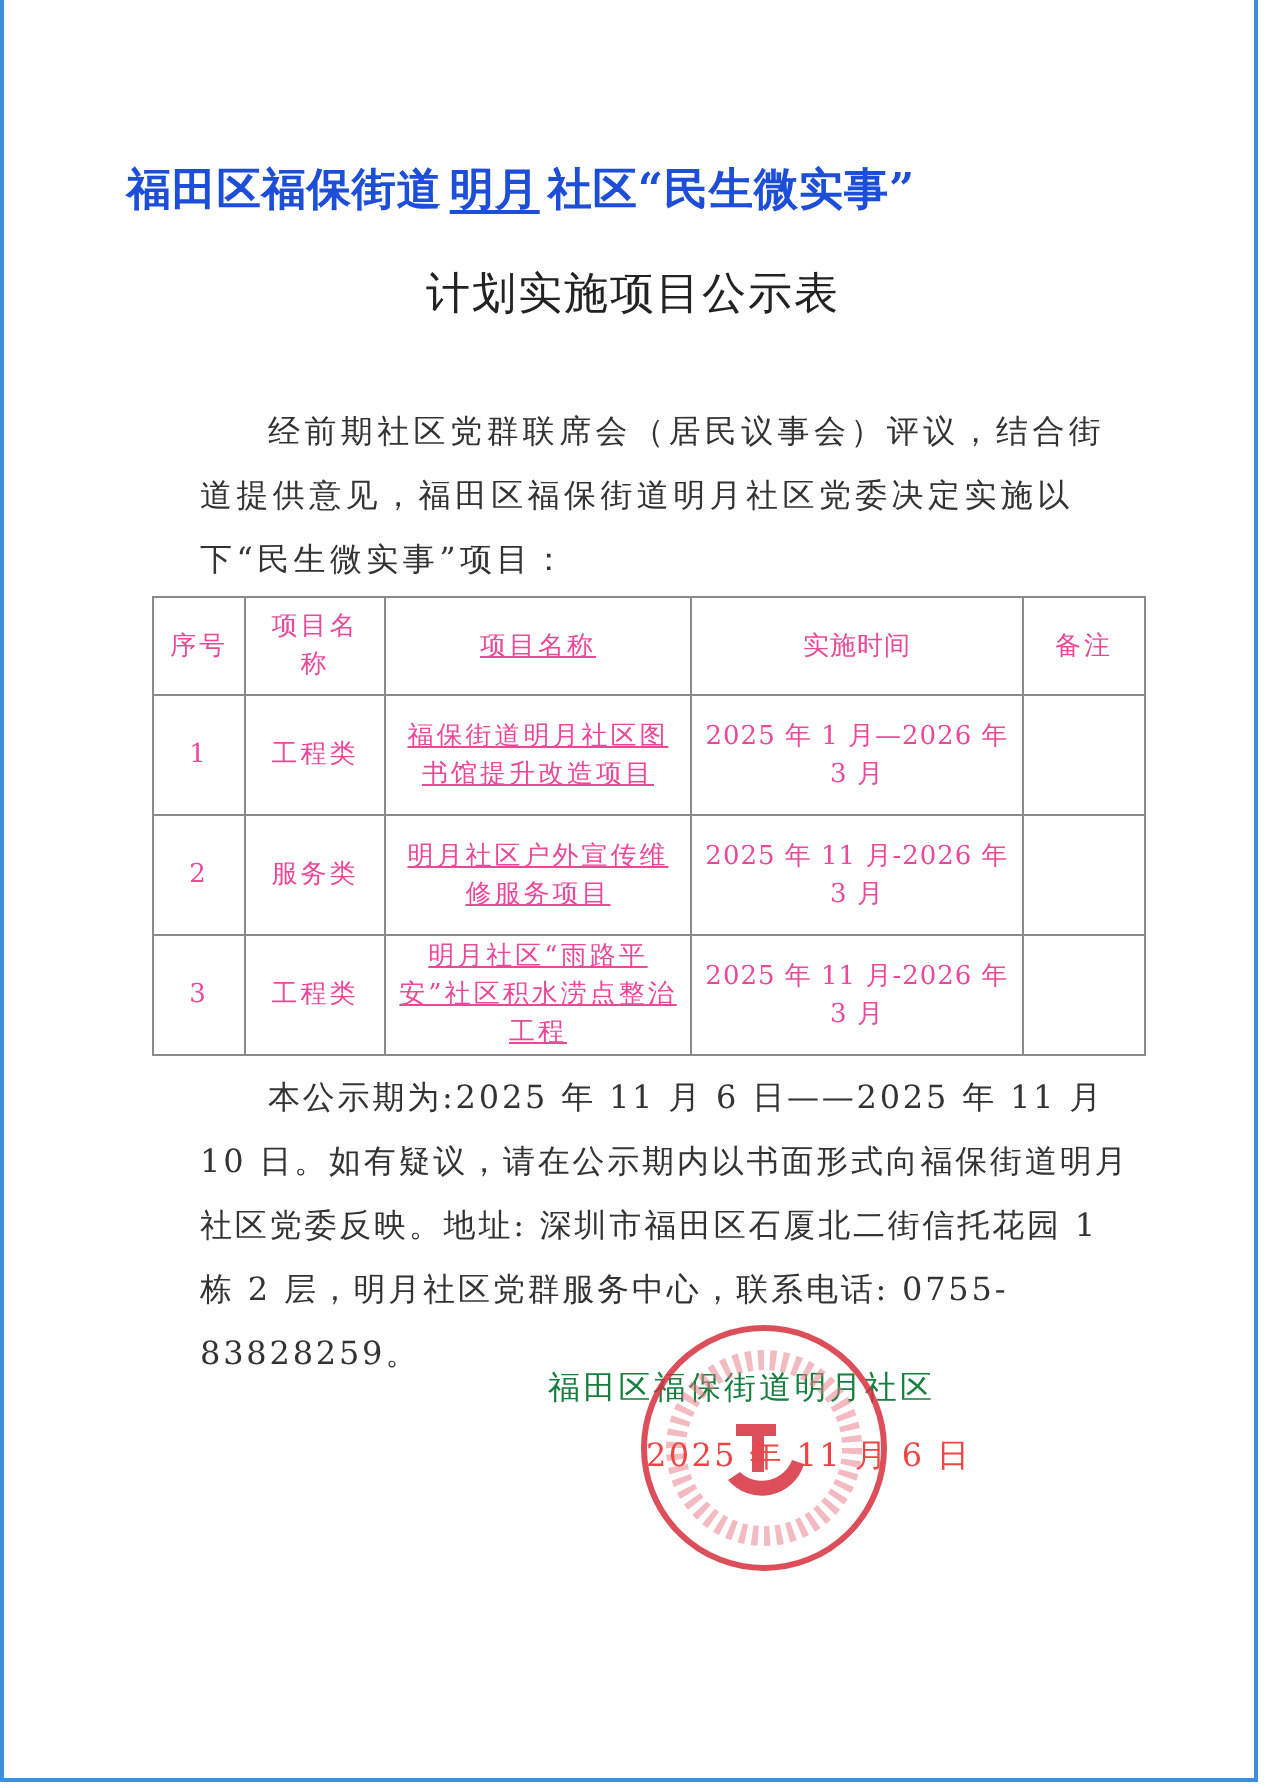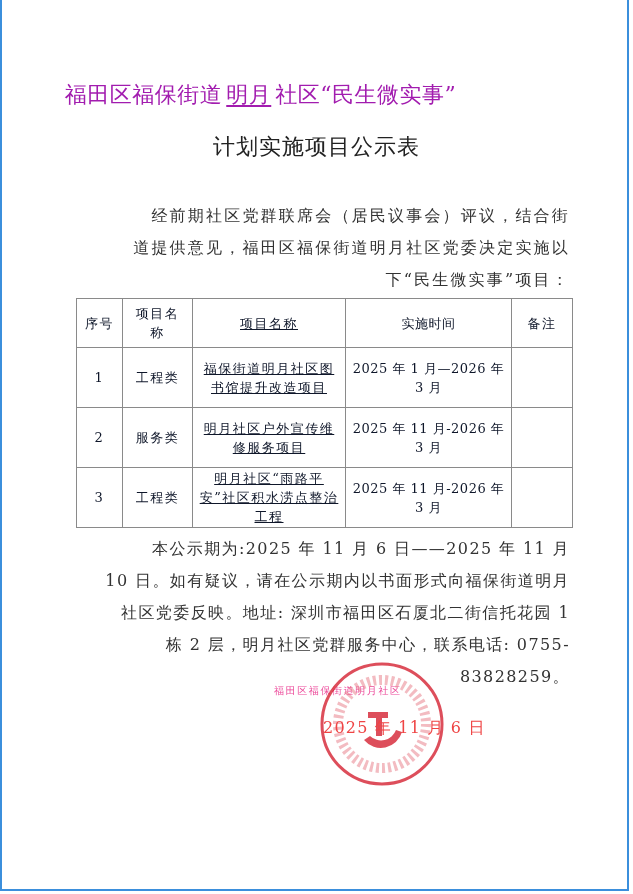--- a/index.html
+++ b/index.html
@@ -2,37 +2,37 @@
 <html><head>
 <meta charset="utf-8">
 <style>
   html, body { margin: 0; padding: 0; background: #ffffff; }
   body { width: 633px; height: 894px; position: relative; overflow: hidden;
          font-family: "DejaVu Serif", "Liberation Serif", serif; color: #2a2a2a; }
   .frame { position: absolute; left: 0; top: 0; width: 629px; height: 891px;
            border-left: 2px solid #3b8fdc; border-right: 2px solid #3b8fdc;
            border-bottom: 2px solid #3b8fdc; box-sizing: border-box; }
   .title1 { position: absolute; left: 0; width: 521px; top: 80px; text-align: center;
-            font-size: 22px; font-weight: normal; letter-spacing: 0.5px; color: #a21caf; }
+            font-size: 22px; font-weight: bold; letter-spacing: 0.5px; color: #1d4ed8; }
   .title1 .ul { text-decoration: underline; text-underline-offset: 3px; padding: 0 4px; }
   .title2 { position: absolute; left: 0; width: 633px; top: 132px; text-align: center;
             font-size: 22px; font-weight: normal; letter-spacing: 1px; color: #222; }
   .para { position: absolute; left: 100px; width: 470px; font-size: 16px; line-height: 32px;
-          letter-spacing: 2.2px; text-indent: 34px; color: #333; text-align: right; }
+          letter-spacing: 2.2px; text-indent: 34px; color: #333; }
   .p1 { top: 200px; }
   .p2 { top: 533px; letter-spacing: 1.4px; left: 100px; width: 470px; }
   table.proj { position: absolute; left: 76px; top: 298px; border-collapse: collapse;
-               font-size: 13px; color: #0f172a; }
+               font-size: 13px; color: #ec4899; }
   table.proj td { border: 1px solid #8a8a8a; text-align: center; vertical-align: middle;
                   padding: 0 6px; letter-spacing: 1.5px; line-height: 19px; }
   table.proj tr.head td { height: 48px; }
   table.proj tr.row td { height: 59px; }
   .c1 { width: 33px; } .c2 { width: 57px; } .c3 { width: 140px; text-decoration: underline; }
   .c4 { width: 153px; letter-spacing: 0.5px !important; } .c5 { width: 48px; }
-  .sig { position: absolute; left: 274px; top: 684px; font-size: 10px; letter-spacing: 1.6px; color: #ec4899; }
+  .sig { position: absolute; left: 274px; top: 684px; font-size: 16px; letter-spacing: 1.6px; color: #15803d; }
   .date { position: absolute; left: 323px; top: 718px; font-size: 16px; letter-spacing: 1.2px; color: #ef4444; z-index: 2; }
   .seal { position: absolute; left: 318px; top: 660px; width: 128px; height: 128px; z-index: 1; opacity: 0.85; }
 </style>
 </head>
 <body>
 
 <div class="frame"></div>
 
 <div class="title1">
   <span>福田区福保街道</span><span class="ul">明月</span><span>社区“民生微实事”</span>

